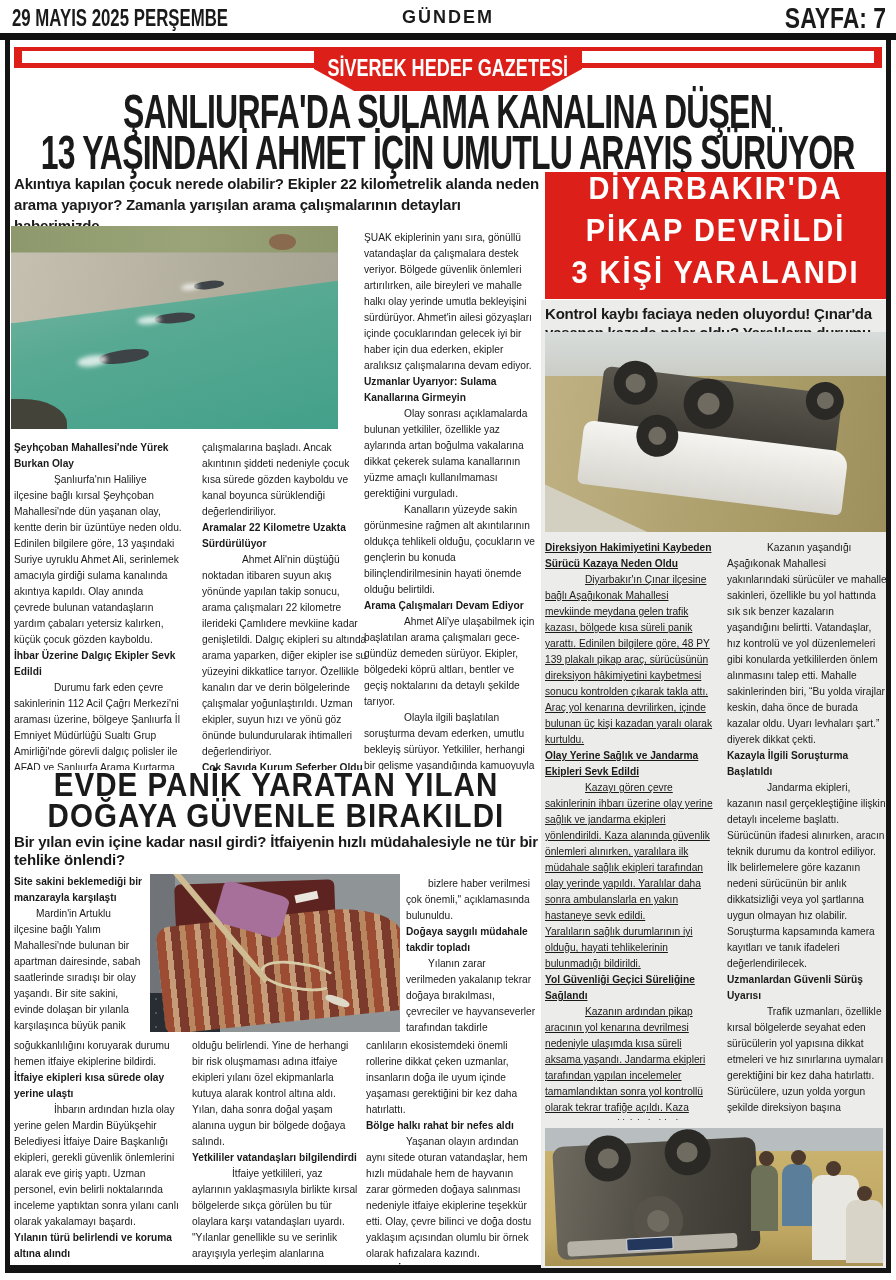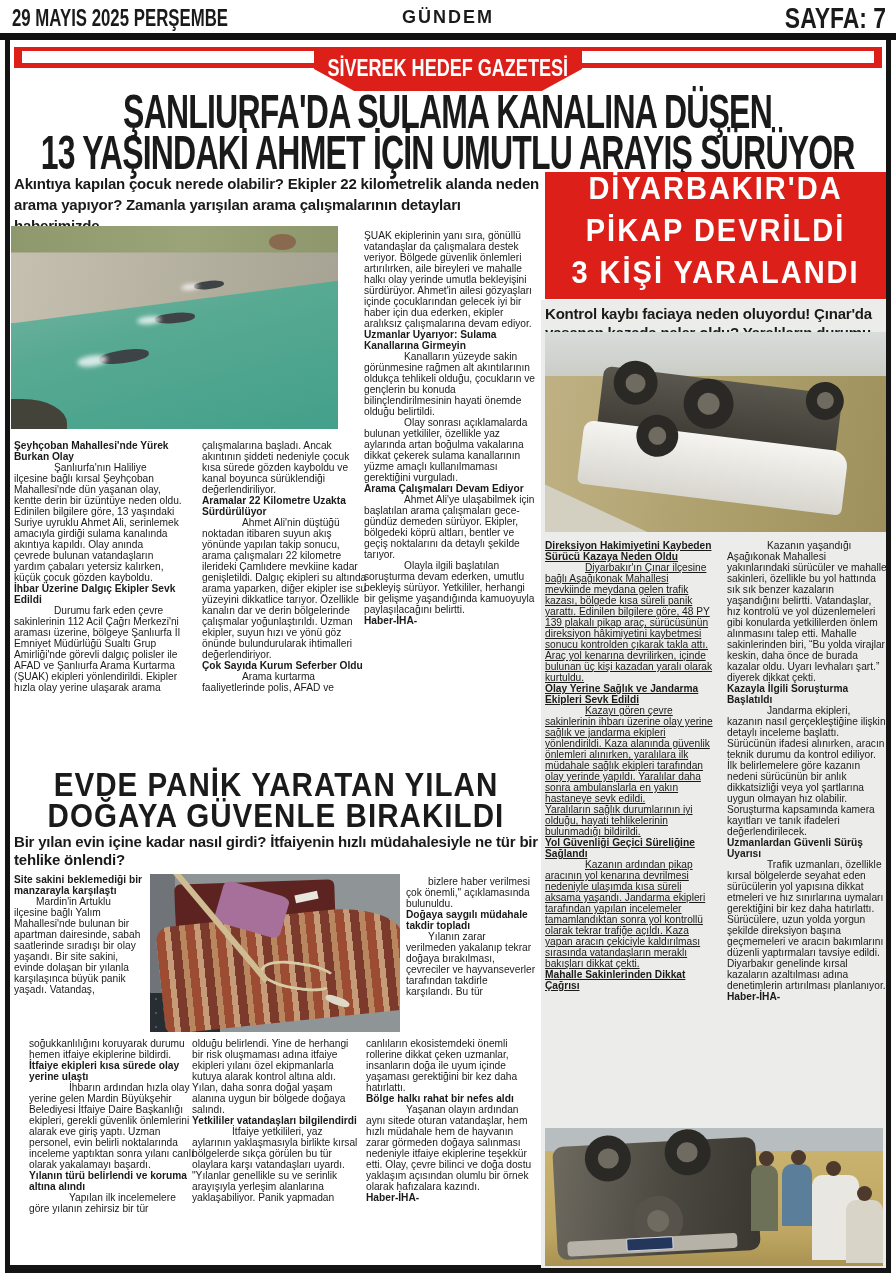--- a/index.html
+++ b/index.html
@@ -26,21 +26,21 @@
               clip-path:polygon(0 0,100% 0,100% 50%,85% 100%,15% 100%,0 50%);
               display:flex;align-items:center;justify-content:center;}
   .ribbon-tab span{color:#fff;font-size:22px;font-weight:bold;white-space:nowrap;transform:scale(.82,1.05);}
 
   
   .headline1{left:14px;top:92px;width:868px;}
   .hl-line{height:41px;display:flex;align-items:center;justify-content:center;}
   .hl-line span{white-space:nowrap;font-size:40px;font-weight:800;letter-spacing:-1px;transform:scale(.8,1.18);}
 
   
-  .bcol{font-size:10.2px;line-height:11px;overflow:hidden;}
+  .bcol{font-size:10.2px;line-height:16px;overflow:hidden;}
   .sub-h{font-weight:bold;}
   .para{text-indent:40px;}
   .para.cont{text-indent:0;}
   .narrow .para{text-indent:22px;}
 
   .subhead{font-weight:bold;font-size:15px;line-height:21px;letter-spacing:-.2px;}
 
   
   .photo{overflow:hidden;background:#9a9a92;}
   .ph{position:absolute;}
@@ -169,22 +169,22 @@
   <div class="abs bcol" style="left:190px;top:440px;width:168px;height:330px;margin-left:12px;">
       <div class="para cont">çalışmalarına başladı. Ancak akıntının şiddeti nedeniyle çocuk kısa sürede gözden kayboldu ve kanal boyunca sürüklendiği değerlendiriliyor.</div>
       <div class="sub-h">Aramalar 22 Kilometre Uzakta Sürdürülüyor</div>
       <div class="para">Ahmet Ali'nin düştüğü noktadan itibaren suyun akış yönünde yapılan takip sonucu, arama çalışmaları 22 kilometre ilerideki Çamlıdere mevkiine kadar genişletildi. Dalgıç ekipleri su altında arama yaparken, diğer ekipler ise su yüzeyini dikkatlice tarıyor. Özellikle kanalın dar ve derin bölgelerinde çalışmalar yoğunlaştırıldı. Uzman ekipler, suyun hızı ve yönü göz önünde bulundurularak ihtimalleri değerlendiriyor.</div>
       <div class="sub-h">Çok Sayıda Kurum Seferber Oldu</div>
       <div class="para">Arama kurtarma faaliyetlerinde polis, AFAD ve</div>
     </div>
   <div class="abs bcol" style="left:364px;top:230px;width:174px;height:540px;">
       <div class="para cont">ŞUAK ekiplerinin yanı sıra, gönüllü vatandaşlar da çalışmalara destek veriyor. Bölgede güvenlik önlemleri artırılırken, aile bireyleri ve mahalle halkı olay yerinde umutla bekleyişini sürdürüyor. Ahmet'in ailesi gözyaşları içinde çocuklarından gelecek iyi bir haber için dua ederken, ekipler aralıksız çalışmalarına devam ediyor.</div>
       <div class="sub-h">Uzmanlar Uyarıyor: Sulama Kanallarına Girmeyin</div>
+      <div class="para">Olay sonrası açıklamalarda bulunan yetkililer, özellikle yaz aylarında artan boğulma vakalarına dikkat çekerek sulama kanallarının yüzme amaçlı kullanılmaması gerektiğini vurguladı.</div>
       <div class="para">Kanalların yüzeyde sakin görünmesine rağmen alt akıntılarının oldukça tehlikeli olduğu, çocukların ve gençlerin bu konuda bilinçlendirilmesinin hayati önemde olduğu belirtildi.</div>
-      <div class="para">Olay sonrası açıklamalarda bulunan yetkililer, özellikle yaz aylarında artan boğulma vakalarına dikkat çekerek sulama kanallarının yüzme amaçlı kullanılmaması gerektiğini vurguladı.</div>
       <div class="sub-h">Arama Çalışmaları Devam Ediyor</div>
       <div class="para">Ahmet Ali'ye ulaşabilmek için başlatılan arama çalışmaları gece-gündüz demeden sürüyor. Ekipler, bölgedeki köprü altları, bentler ve geçiş noktalarını da detaylı şekilde tarıyor.</div>
       <div class="para">Olayla ilgili başlatılan soruşturma devam ederken, umutlu bekleyiş sürüyor. Yetkililer, herhangi bir gelişme yaşandığında kamuoyuyla paylaşılacağını belirtti.</div>
       <div class="sub-h">Haber-İHA-</div>
     </div>
 
   <div class="abs a2-bg"></div>
 
   <div class="abs banner">
     <div>
@@ -275,21 +275,21 @@
     <div class="ph p3-tong"></div>
     <div class="ph p3-stick"></div>
   </div>
 
   <div class="abs bcol narrow" style="left:406px;top:876px;width:130px;height:160px;">
       <div class="para cont">bizlere haber verilmesi çok önemli," açıklamasında bulunuldu.</div>
       <div class="sub-h">Doğaya saygılı müdahale takdir topladı</div>
       <div class="para cont">Yılanın zarar verilmeden yakalanıp tekrar doğaya bırakılması, çevreciler ve hayvanseverler tarafından takdirle karşılandı. Bu tür</div>
     </div>
 
-  <div class="abs bcol" style="left:29px;top:1038px;width:168px;height:227px;">
+  <div class="abs bcol" style="left:14px;top:1038px;width:168px;height:227px;">
       <div class="para cont">soğukkanlılığını koruyarak durumu hemen itfaiye ekiplerine bildirdi.</div>
       <div class="sub-h">İtfaiye ekipleri kısa sürede olay yerine ulaştı</div>
       <div class="para">İhbarın ardından hızla olay yerine gelen Mardin Büyükşehir Belediyesi İtfaiye Daire Başkanlığı ekipleri, gerekli güvenlik önlemlerini alarak eve giriş yaptı. Uzman personel, evin belirli noktalarında inceleme yaptıktan sonra yılanı canlı olarak yakalamayı başardı.</div>
       <div class="sub-h">Yılanın türü belirlendi ve koruma altına alındı</div>
       <div class="para">Yapılan ilk incelemelere göre yılanın zehirsiz bir tür</div>
     </div>
   <div class="abs bcol" style="left:192px;top:1038px;width:168px;height:227px;">
       <div class="para cont">olduğu belirlendi. Yine de herhangi bir risk oluşmaması adına itfaiye ekipleri yılanı özel ekipmanlarla kutuya alarak kontrol altına aldı. Yılan, daha sonra doğal yaşam alanına uygun bir bölgede doğaya salındı.</div>
       <div class="sub-h">Yetkililer vatandaşları bilgilendirdi</div>
       <div class="para">İtfaiye yetkilileri, yaz aylarının yaklaşmasıyla birlikte kırsal bölgelerde sıkça görülen bu tür olaylara karşı vatandaşları uyardı. "Yılanlar genellikle su ve serinlik arayışıyla yerleşim alanlarına yaklaşabiliyor. Panik yapmadan</div>

